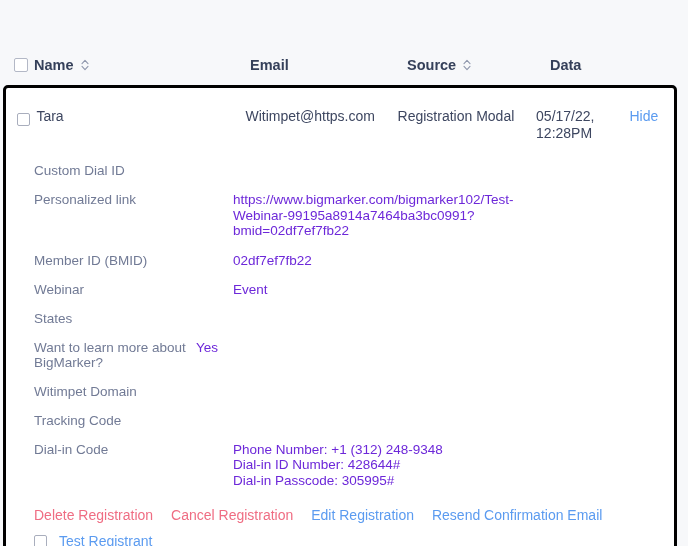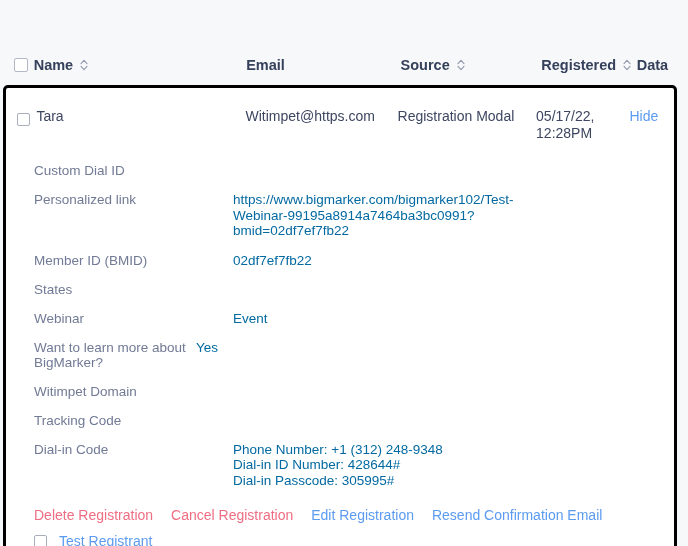--- a/index.html
+++ b/index.html
@@ -139,21 +139,21 @@
     width: 227px;
     padding-left: 28px;
     box-sizing: border-box;
     font-size: 13.5px;
     color: #717a95;
     line-height: 15px;
   }
   .field-value {
     flex: 1;
     font-size: 13.5px;
-    color: #0369a1;
+    color: #6d28d9;
     line-height: 15px;
     white-space: pre-line;
     padding-right: 20px;
   }
   .field-value.multi { line-height: 15.5px; }
 
   
   .actions {
     display: flex;
     align-items: flex-end;
@@ -200,29 +200,20 @@
     <div class="th th-source">
       <span>Source</span>
       <span class="sort-icon">
         <svg width="8" height="12" viewBox="0 0 8 12" fill="none" xmlns="http://www.w3.org/2000/svg">
           <path d="M1 4.6 L4 1.4 L7 4.6" stroke="#8f97ad" stroke-width="1.1" stroke-linecap="round" stroke-linejoin="round"></path>
           <path d="M1 7.4 L4 10.6 L7 7.4" stroke="#8f97ad" stroke-width="1.1" stroke-linecap="round" stroke-linejoin="round"></path>
         </svg>
       </span>
     </div>
 
-    <div class="th th-reg">
-      <span>Registered</span>
-      <span class="sort-icon">
-        <svg width="8" height="12" viewBox="0 0 8 12" fill="none" xmlns="http://www.w3.org/2000/svg">
-          <path d="M1 4.6 L4 1.4 L7 4.6" stroke="#8f97ad" stroke-width="1.1" stroke-linecap="round" stroke-linejoin="round"></path>
-          <path d="M1 7.4 L4 10.6 L7 7.4" stroke="#8f97ad" stroke-width="1.1" stroke-linecap="round" stroke-linejoin="round"></path>
-        </svg>
-      </span>
-    </div>
 
     <div class="th th-data">
       <span>Data</span>
     </div>
 
   </div>
 
   <div class="card">
 
     <div class="reg-row">
@@ -253,27 +244,27 @@
         <div class="field-label">Personalized link</div>
         <div class="field-value multi" style="max-width:292px;word-break:break-word;">https://www.bigmarker.com/bigmarker102/Test-Webinar-99195a8914a7464ba3bc0991?bmid=02df7ef7fb22</div>
       </div>
 
       <div class="field">
         <div class="field-label">Member ID (BMID)</div>
         <div class="field-value">02df7ef7fb22</div>
       </div>
 
       <div class="field">
+        <div class="field-label">Webinar</div>
+        <div class="field-value">Event</div>
+      </div>
+
+      <div class="field">
         <div class="field-label">States</div>
         <div class="field-value"></div>
-      </div>
-
-      <div class="field">
-        <div class="field-label">Webinar</div>
-        <div class="field-value">Event</div>
       </div>
 
       <div class="field">
         <div class="field-label" style="max-width:190px;">Want to learn more about BigMarker?</div>
         <div class="field-value">Yes</div>
       </div>
 
       <div class="field">
         <div class="field-label">Witimpet Domain</div>
         <div class="field-value"></div>

